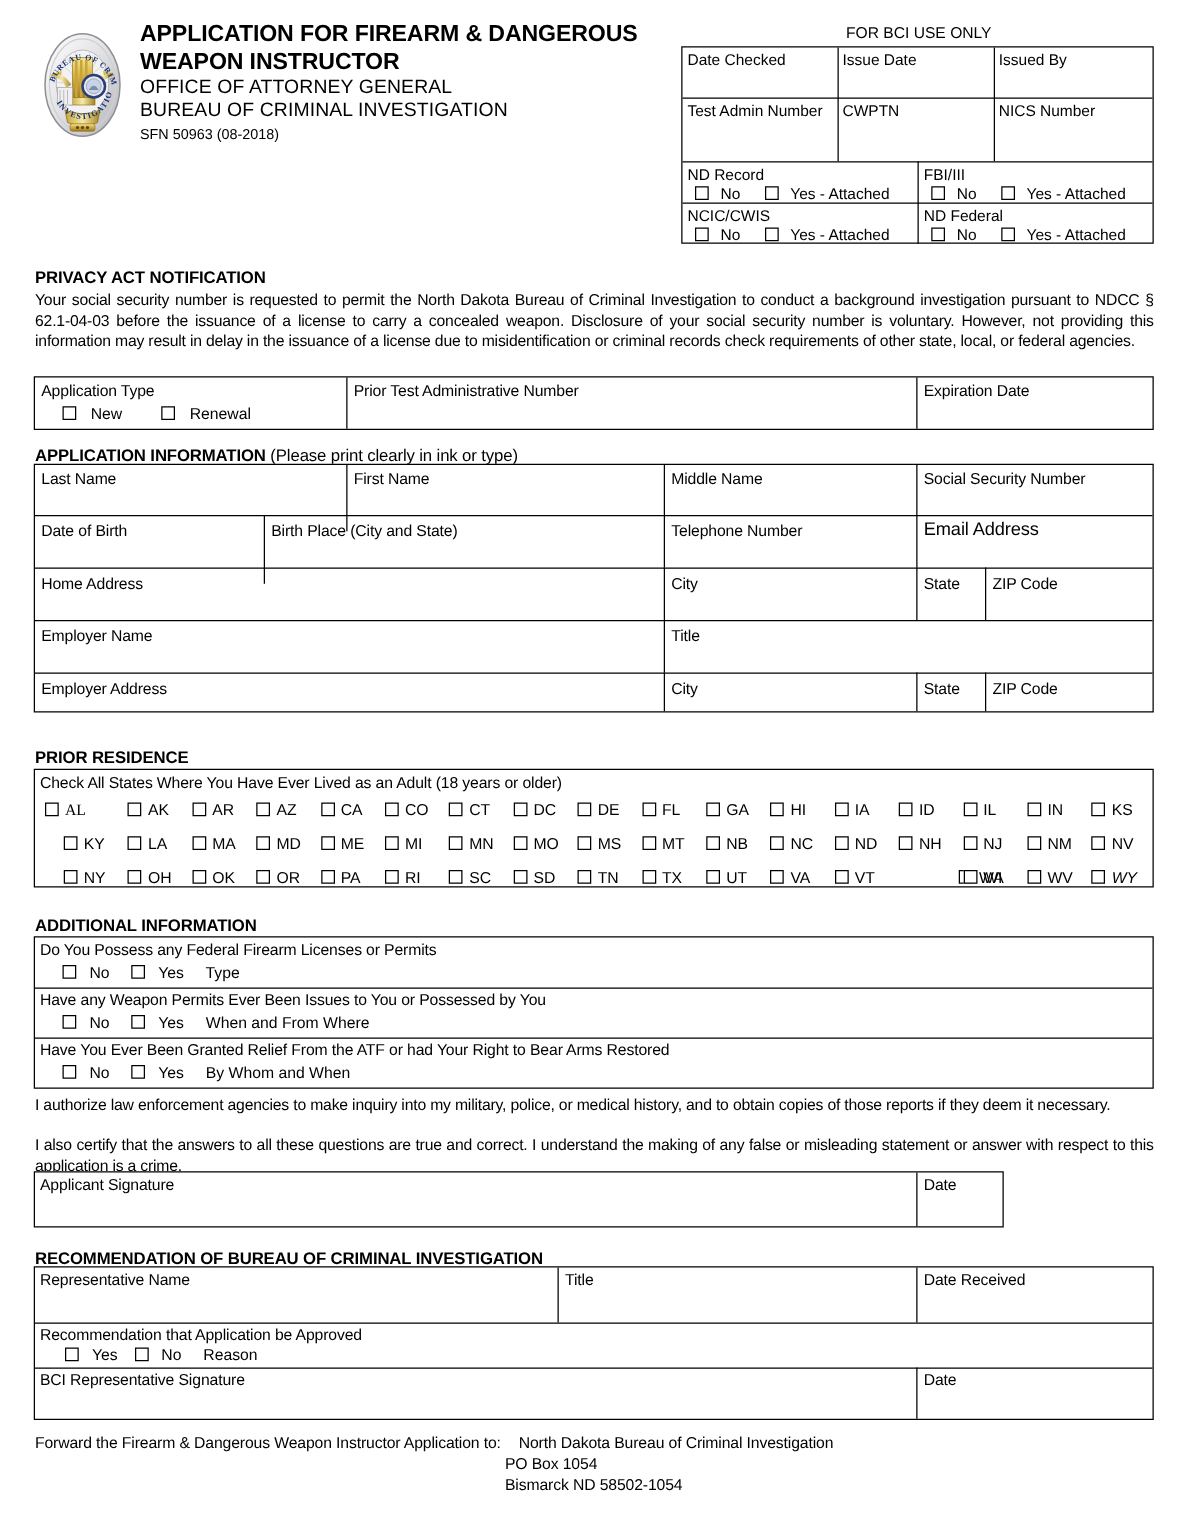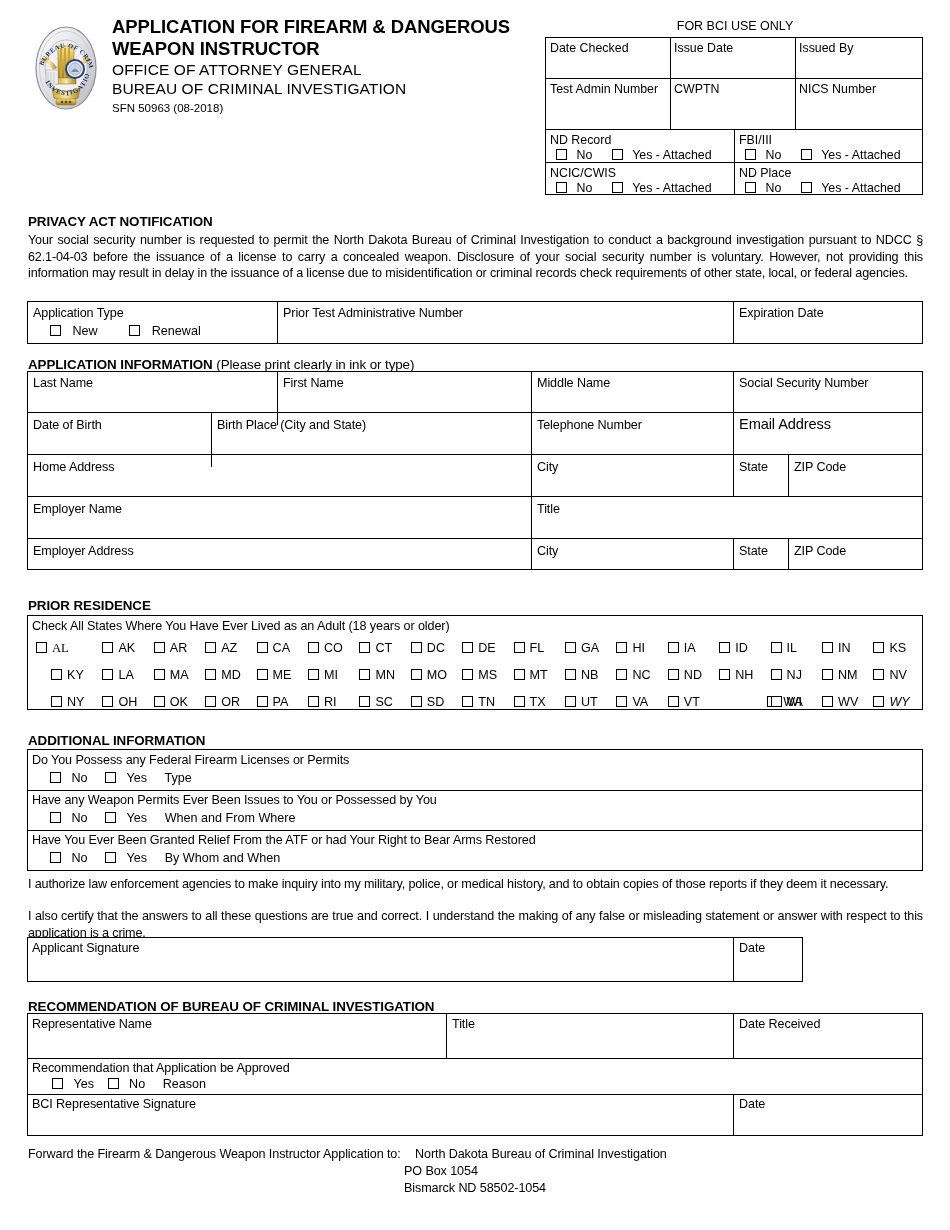--- a/index.html
+++ b/index.html
@@ -269,21 +269,21 @@
     </div>
 
     <div class="bci-cell" style="left:0; top:125px; width:188px;">NCIC/CWIS</div>
     <div style="position:absolute; left:10px; top:143px; font-size:12.4px;">
       <span class="cbx"></span>
       <span style="margin:0 16px 0 6px;">No</span>
       <span class="cbx"></span>
       <span style="margin-left:6px;">Yes - Attached</span>
     </div>
 
-    <div class="bci-cell" style="left:189px; top:125px; width:188px;">ND Place</div>
+    <div class="bci-cell" style="left:189px; top:125px; width:188px;">ND Federal</div>
     <div style="position:absolute; left:199px; top:143px; font-size:12.4px;">
       <span class="cbx"></span>
       <span style="margin:0 16px 0 6px;">No</span>
       <span class="cbx"></span>
       <span style="margin-left:6px;">Yes - Attached</span>
     </div>
   </div>
 
   <div class="sec-head" style="left:28px; top:214px;">PRIVACY ACT NOTIFICATION</div>
   <div class="para" style="left:28px; top:232px; width:895px;">Your social security number is requested to permit the North Dakota Bureau of Criminal Investigation to conduct a background investigation pursuant to NDCC § 62.1-04-03 before the issuance of a license to carry a concealed weapon.  Disclosure of your social security number is voluntary.  However, not providing this information may result in delay in the issuance of a license due to misidentification or criminal records check requirements of other state, local, or federal agencies.</div>

